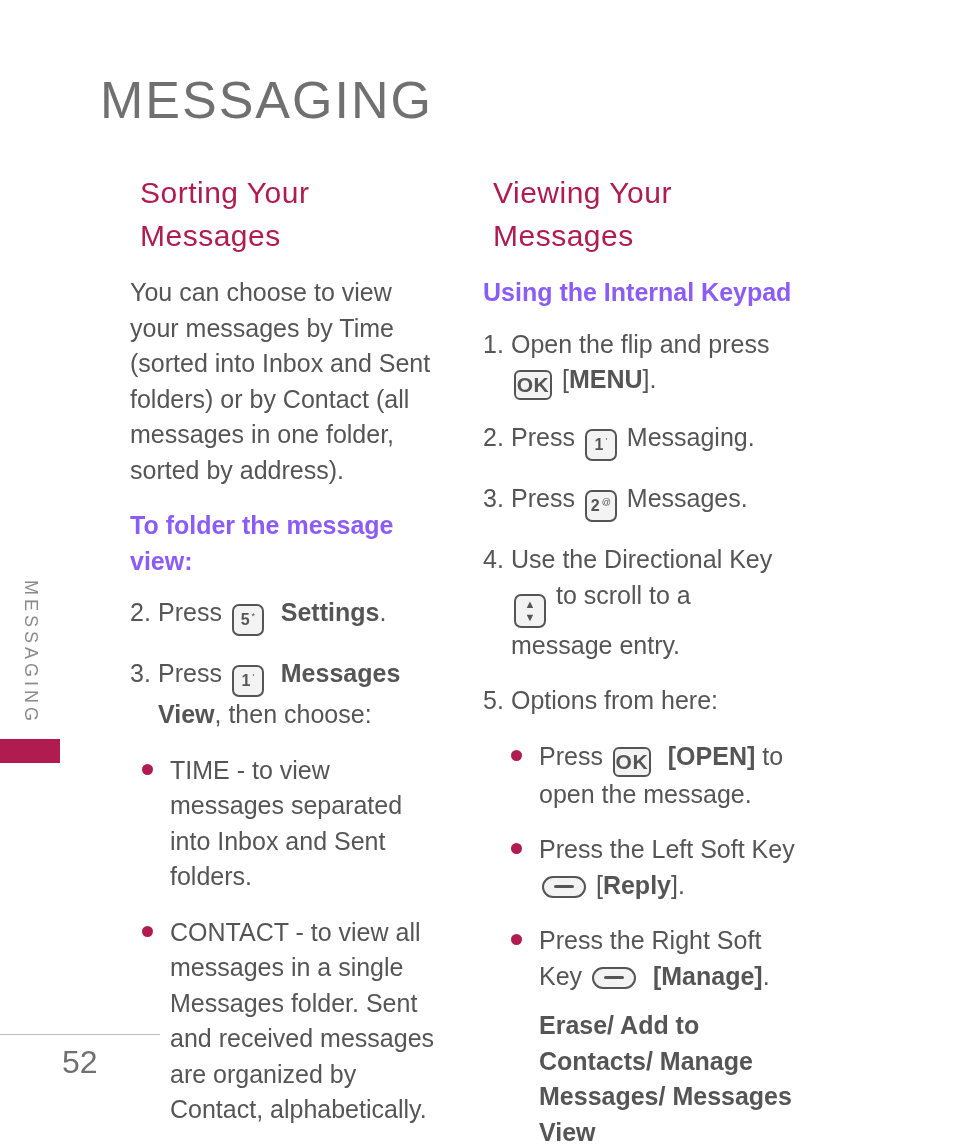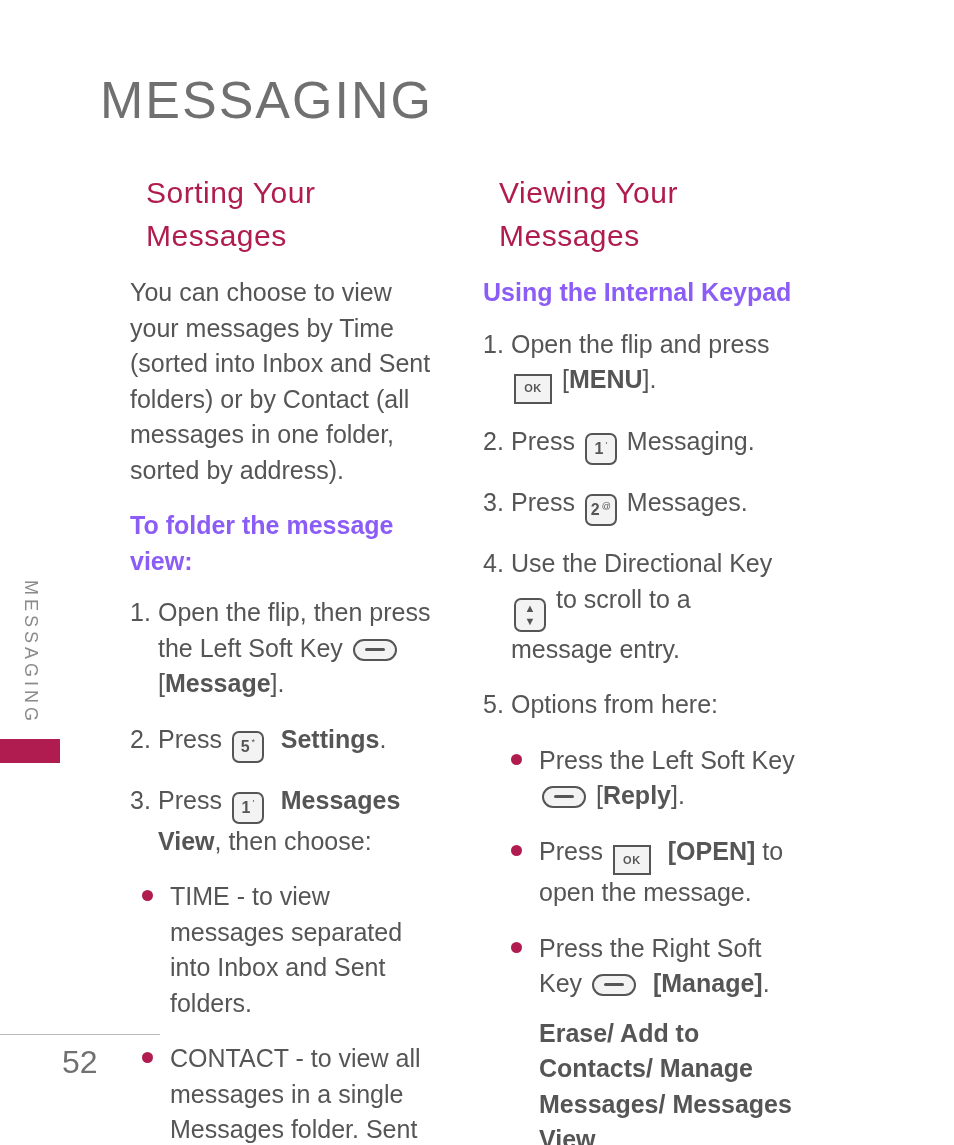--- a/index.html
+++ b/index.html
@@ -35,21 +35,21 @@
   .col {
     width: 340px;
     font-size: 25px;
     line-height: 1.42;
     color: #555555;
   }
   .section-heading {
     color: #b01c4f;
     font-size: 30px;
     font-weight: 400;
-    margin: 0 0 18px 16px;
+    margin: 0 0 18px 10px;
     letter-spacing: 0.5px;
   }
   .subheading {
     font-weight: 700;
     color: #8b5cf6;
     margin: 0 0 16px 0;
     font-size: 25px;
   }
   p { margin: 0 0 20px 0; }
   .bold { font-weight: 700; }
@@ -98,22 +98,22 @@
     vertical-align: -4px;
     margin: 0 3px;
   }
   .key-ok {
     display: inline-flex;
     align-items: center;
     justify-content: center;
     width: 34px;
     height: 26px;
     border: 2.5px solid #555;
-    border-radius: 0;
-    font-size: 11px;
+    border-radius: 6px;
+    font-size: 21px;
     font-weight: 700;
     color: #555;
     background: #f3f3f3;
     letter-spacing: 0.5px;
   }
   .key-soft {
     display: inline-block;
     width: 40px;
     height: 18px;
     border: 2.5px solid #555;
@@ -220,25 +220,20 @@
   <h1 class="title">MESSAGING</h1>
 
   <div class="columns">
 
     <div class="col">
       <h2 class="section-heading">Sorting Your Messages</h2>
       <p>You can choose to view your messages by Time (sorted into Inbox and Sent folders) or by Contact (all messages in one folder, sorted by address).</p>
       <p class="subheading">To folder the message view:</p>
 
       <ol class="steps">
-        <li data-num="1">
-          <span>Open the flip, then press the Left Soft Key </span>
-          <span class="key key-soft"></span><br>
-          <span> [</span><span class="bold">Message</span><span>].</span>
-        </li>
         <li data-num="2">
           <span>Press </span>
           <span class="key key-num">
               <span class="big">5</span>
               <span class="sm">*</span>
             </span>
           <span>&nbsp;</span><span class="bold">Settings</span><span>.</span>
         </li>
         <li data-num="3">
           <span>Press </span>
@@ -290,28 +285,28 @@
             </span>
           <span> to scroll to a message entry.</span>
         </li>
         <li data-num="5">
           <span>Options from here:</span>
         </li>
       </ol>
 
       <ul class="bullets nested">
         <li>
+          <span>Press </span>
+          <span class="key key-ok">OK</span>
+          <span>&nbsp;</span><span class="bold">[OPEN]</span><span> to open the message.</span>
+        </li>
+        <li>
           <span>Press the Left Soft Key </span>
           <span class="key key-soft"></span>
           <span> [</span><span class="bold">Reply</span><span>].</span>
-        </li>
-        <li>
-          <span>Press </span>
-          <span class="key key-ok">OK</span>
-          <span>&nbsp;</span><span class="bold">[OPEN]</span><span> to open the message.</span>
         </li>
         <li>
           <span>Press the Right Soft Key </span>
           <span class="key key-soft"></span>
           <span>&nbsp;</span><span class="bold">[Manage]</span><span>.</span>
           <div style="height:14px"></div>
           <span class="bold">Erase/ Add to Contacts/ Manage Messages/ Messages View</span>
         </li>
       </ul>
     </div>

